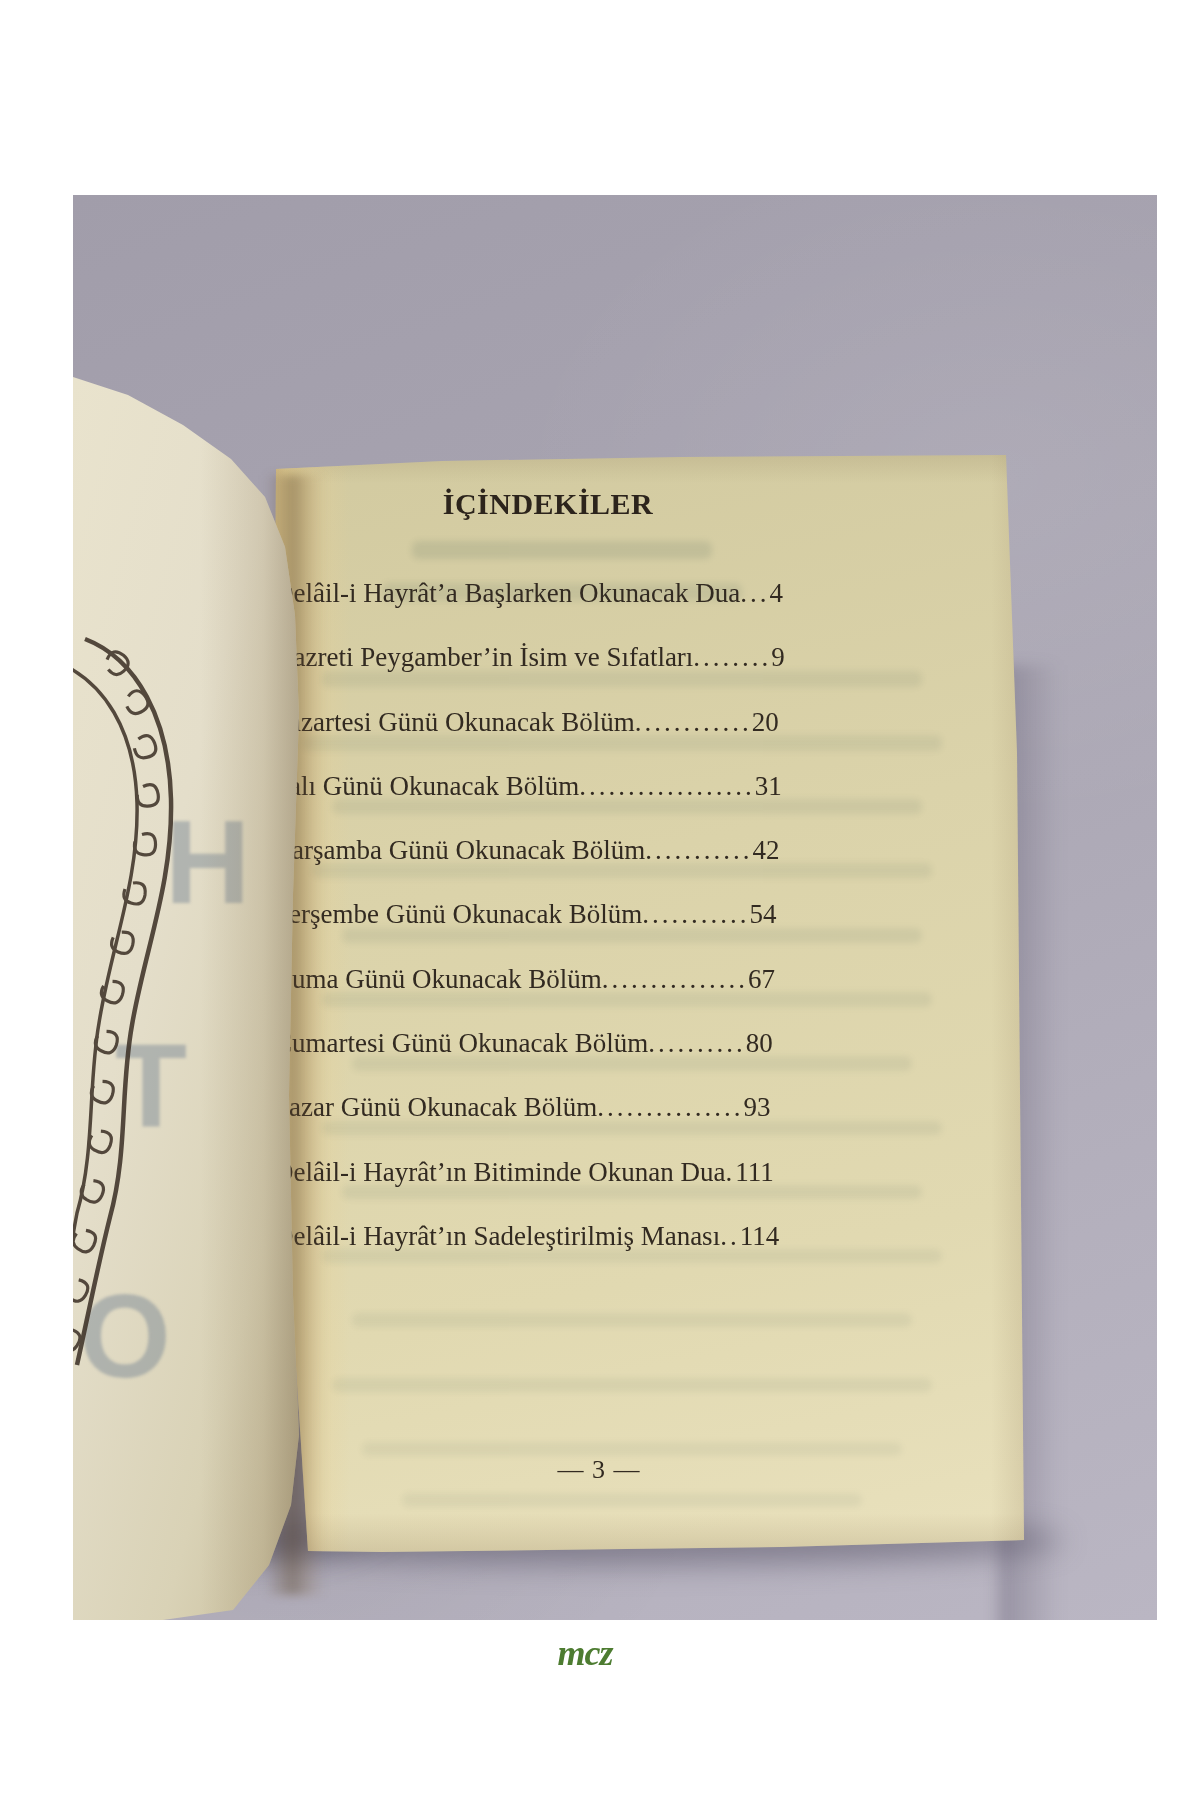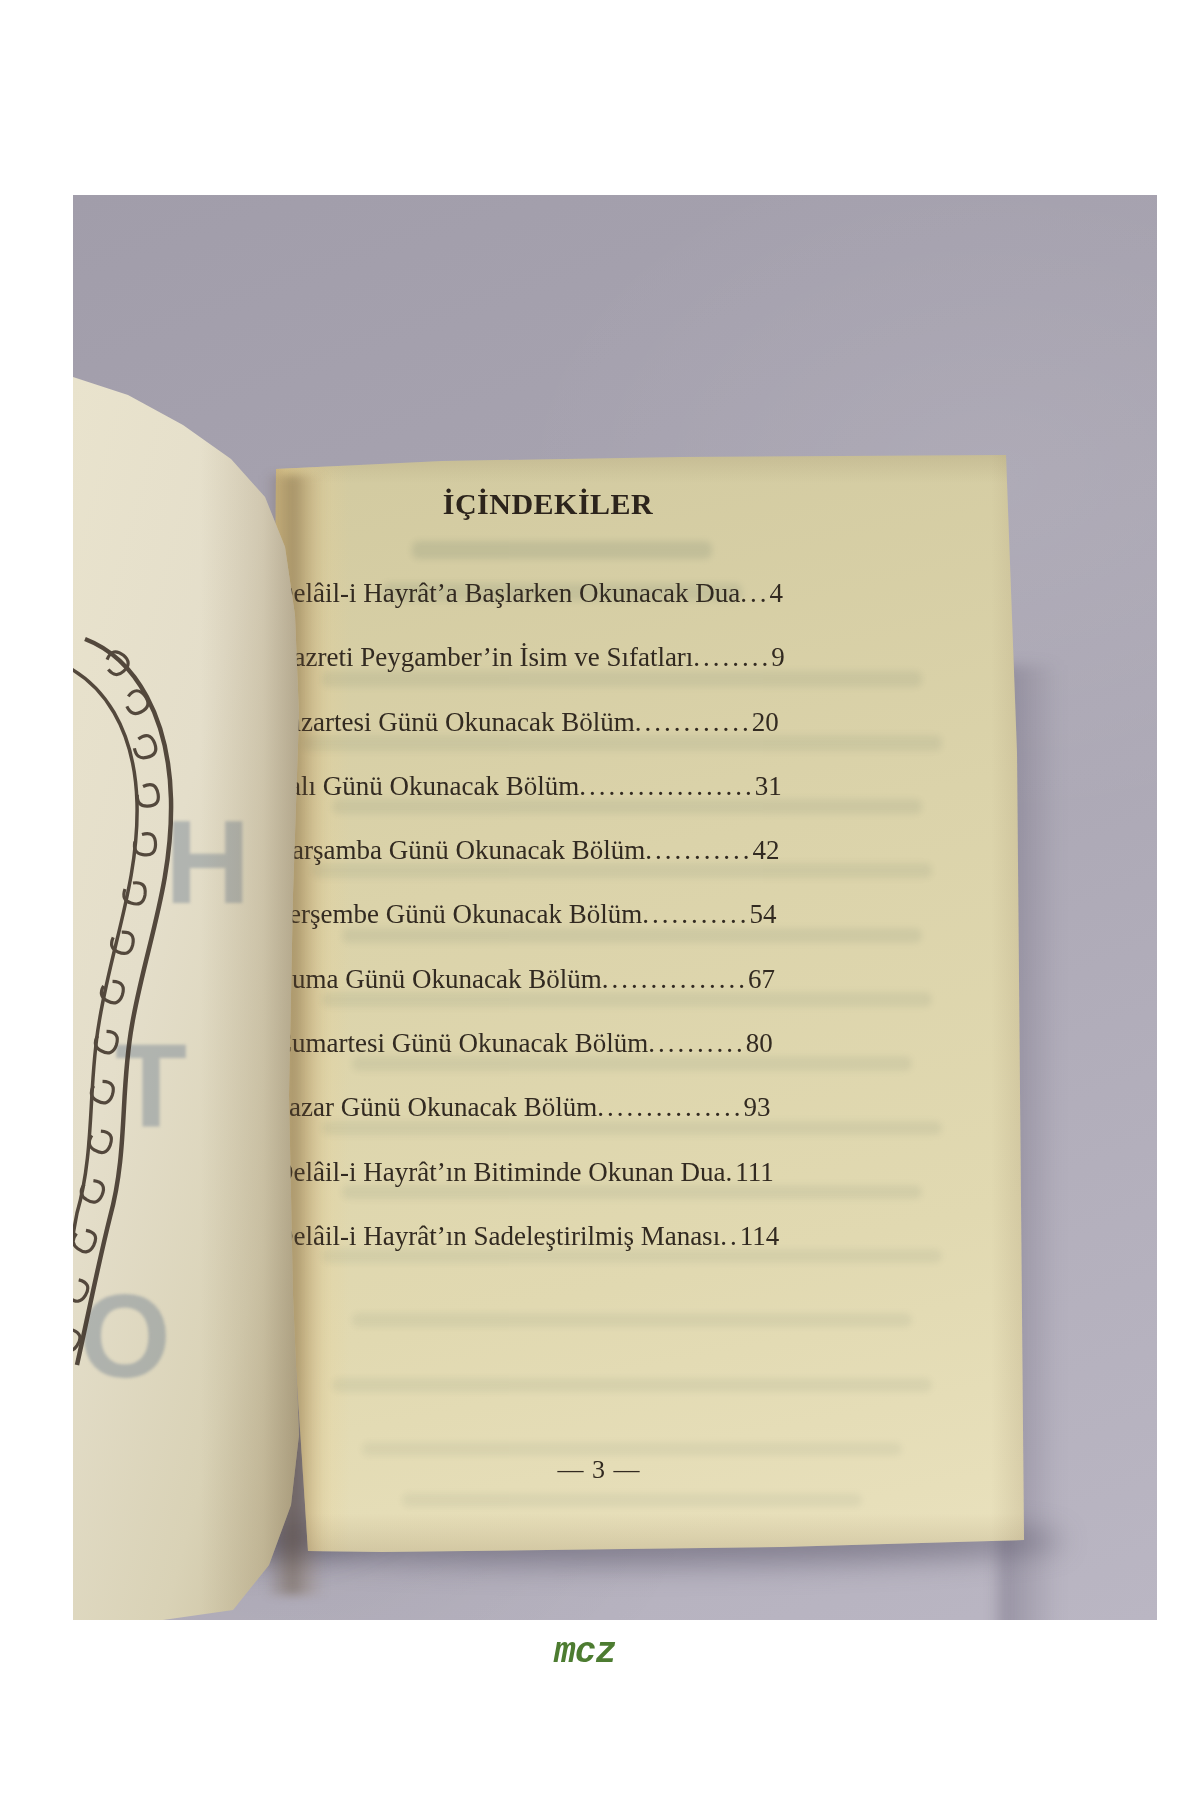--- a/index.html
+++ b/index.html
@@ -88,21 +88,21 @@
     position:absolute;font-family:"Liberation Sans", sans-serif;
     font-weight:bold;color:rgba(108,124,143,.42);filter:blur(1.5px);
     font-size:118px;line-height:1;
   }
   .gl-h{left:92px;top:428px;}
   .gl-t{left:42px;top:652px;}
   .gl-o{left:6px;top:902px;}
   
   .watermark{
     position:absolute;left:505px;top:1632px;width:160px;text-align:center;
-    font-family:Liberation Mono, monospace;font-style:italic;font-weight:bold;
+    font-family:Liberation Serif, serif;font-style:italic;font-weight:bold;
     font-size:36px;letter-spacing:-1px;color:#4d7c31;
   }
 </style>
 </head>
 <body>
 
 <div class="photo">
 
   <div class="floor-shadow"></div>
   <div class="curl-shadow"></div>

